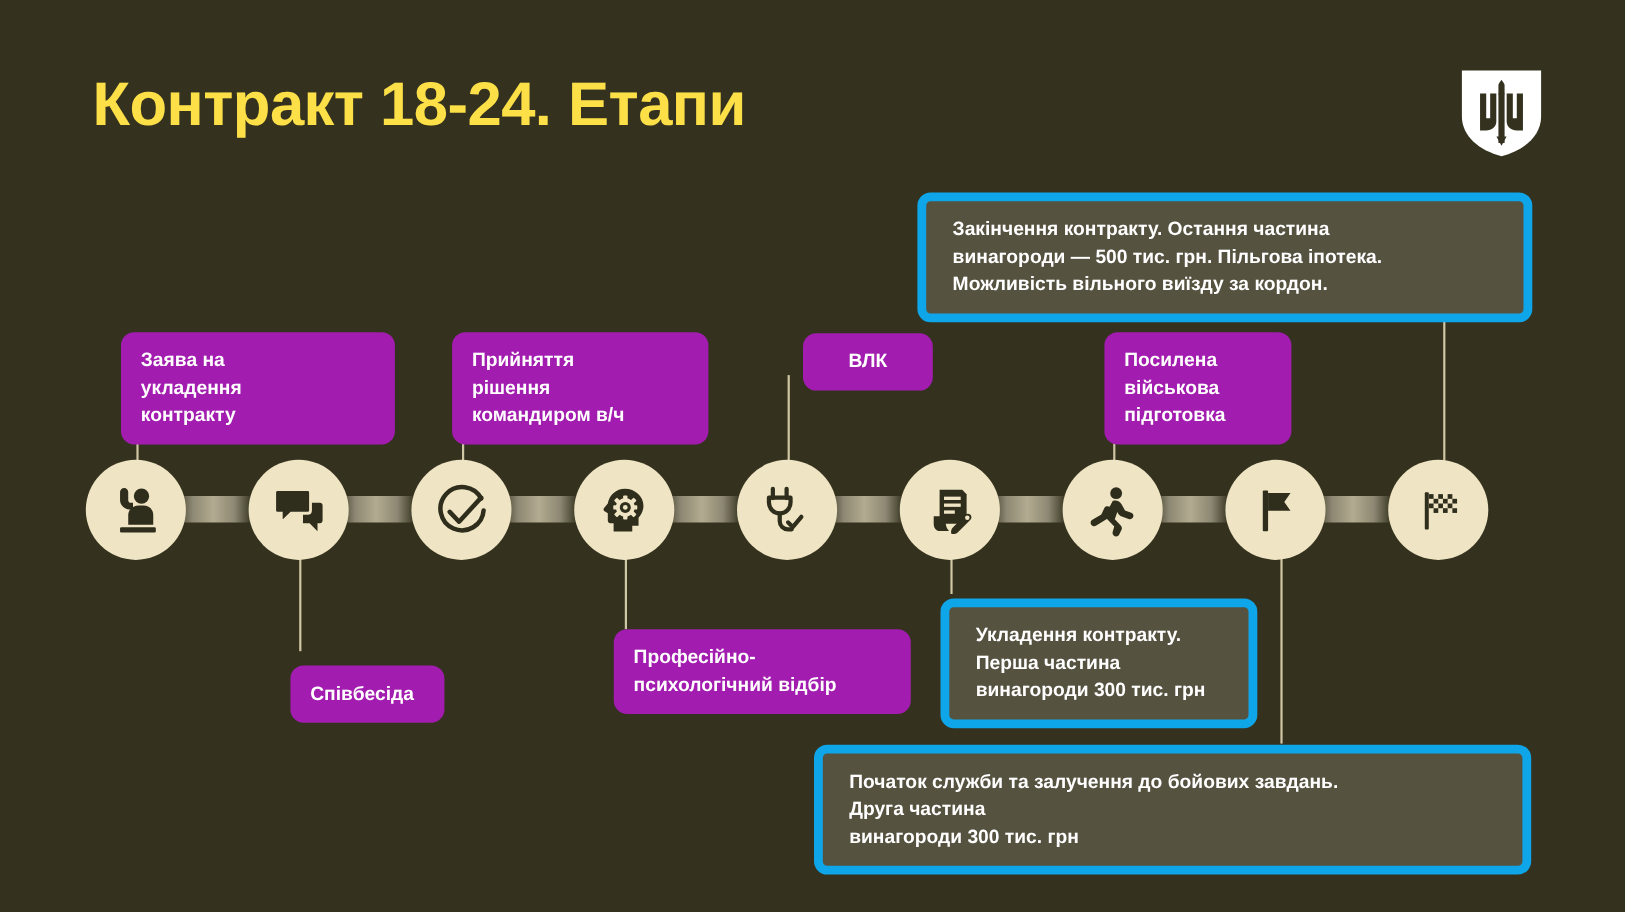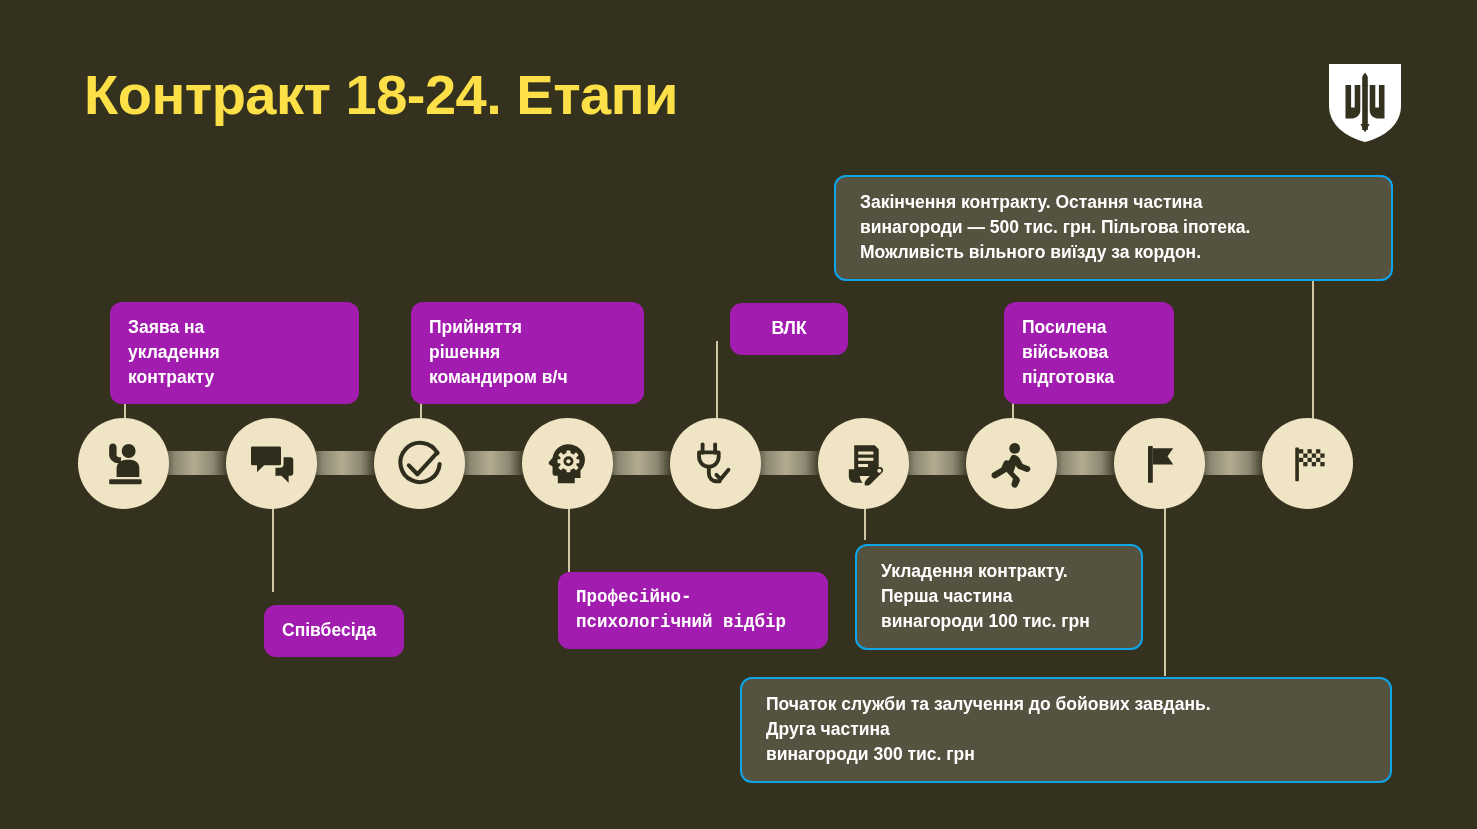--- a/index.html
+++ b/index.html
@@ -94,21 +94,21 @@
     font-weight: bold;
     line-height: 1.42;
     padding: 13px 18px 14px 18px;
     white-space: pre-line;
     pointer-events: auto;
     cursor: default;
   }
 
   .label-box.outlined {
     background: #565240;
-    border: 2px solid #0ea5e9;
+    border: 8px solid #0ea5e9;
     padding-left: 24px;
   }
 </style>
 </head>
 <body>
 
 <div id="page-title">Контракт 18-24. Етапи</div>
 
 <div id="emblem">
   <svg viewBox="0 0 76 82" width="76" height="82" aria-hidden="true">
@@ -306,28 +306,28 @@
 <div class="label-box" style="left:110px; top:302px; width:249px;">Заява на
 укладення
 контракту</div>
 
 <div class="label-box" style="left:264px; top:605px; width:140px;">Співбесіда</div>
 
 <div class="label-box" style="left:411px; top:302px; width:233px;">Прийняття
 рішення
 командиром в/ч</div>
 
-<div class="label-box" style="left:558px; top:572px; width:270px;font-family:Liberation Mono, monospace;">Професійно-
+<div class="label-box" style="left:558px; top:572px; width:270px;">Професійно-
 психологічний відбір</div>
 
 <div class="label-box" style="left:708px; top:303px; width:118px; text-align:center;margin-left:22px;">ВЛК</div>
 
 <div class="label-box outlined" style="left:855px; top:544px; width:288px;">Укладення контракту.
 Перша частина
-винагороди 100 тис. грн</div>
+винагороди 300 тис. грн</div>
 
 <div class="label-box" style="left:1004px; top:302px; width:170px;">Посилена
 військова
 підготовка</div>
 
 <div class="label-box outlined" style="left:740px; top:677px; width:652px;">Початок служби та залучення до бойових завдань.
 Друга частина
 винагороди 300 тис. грн</div>
 
 <div class="label-box outlined" style="left:834px; top:175px; width:559px;">Закінчення контракту. Остання частина

